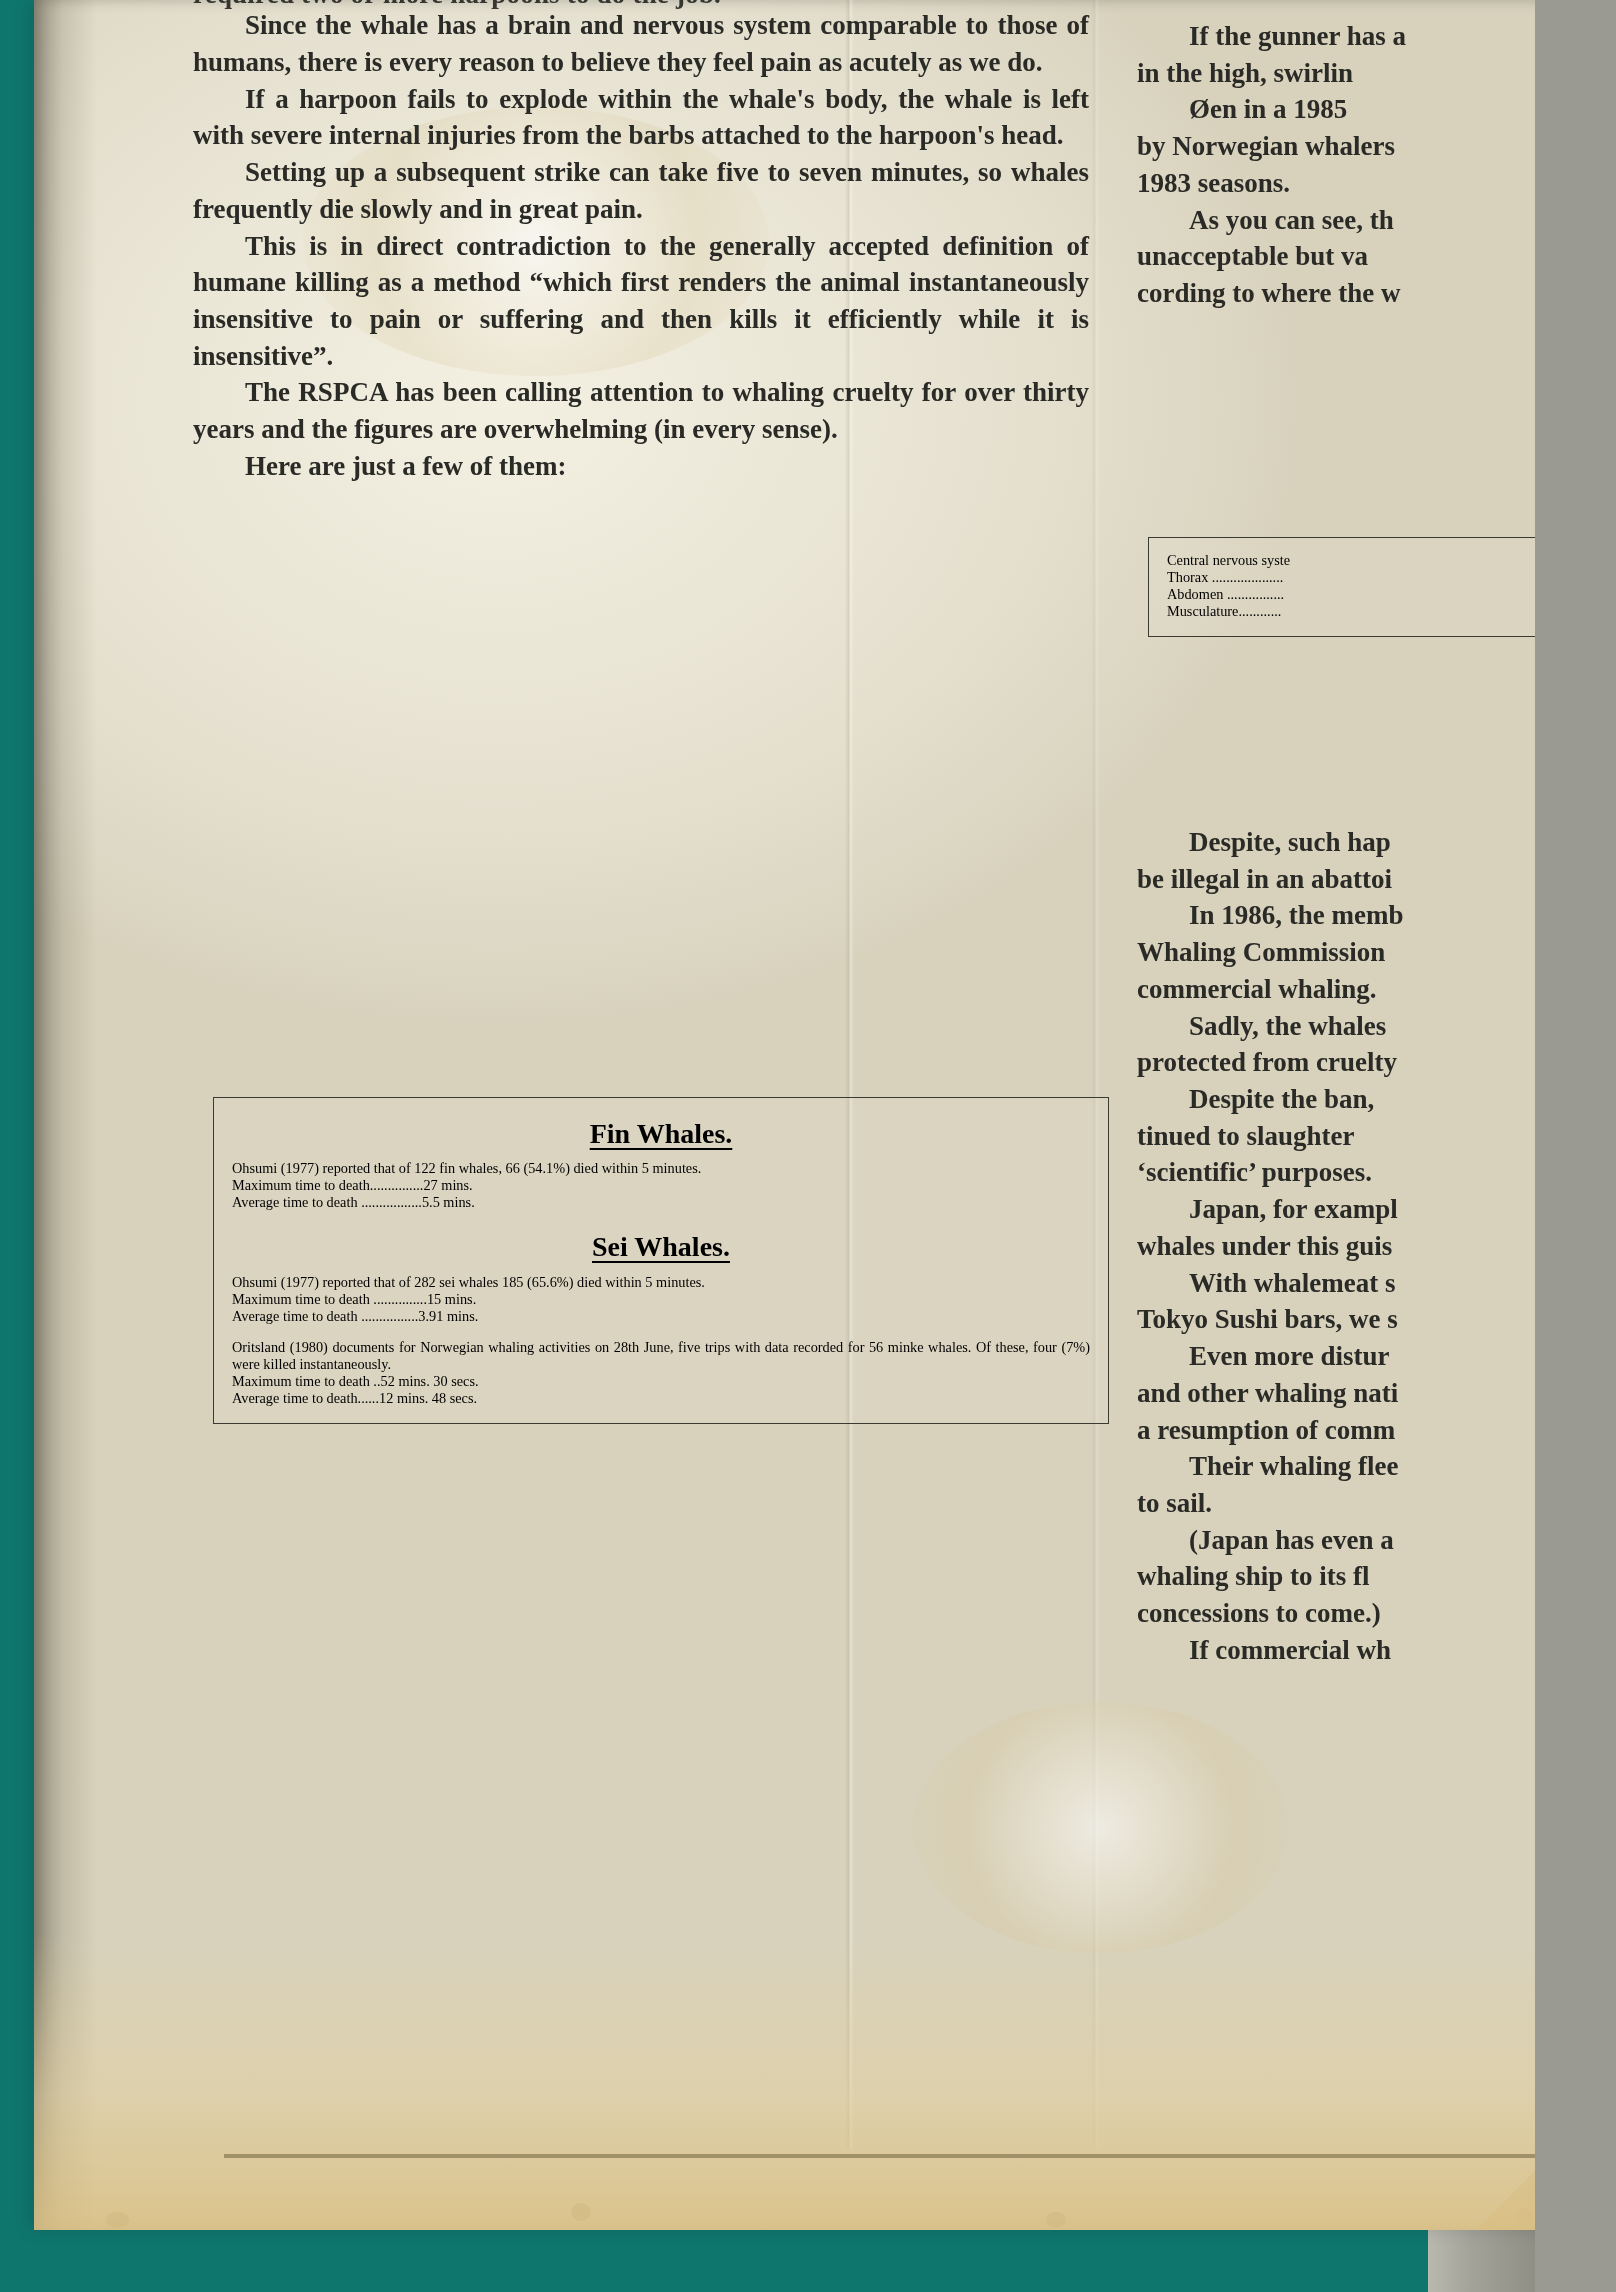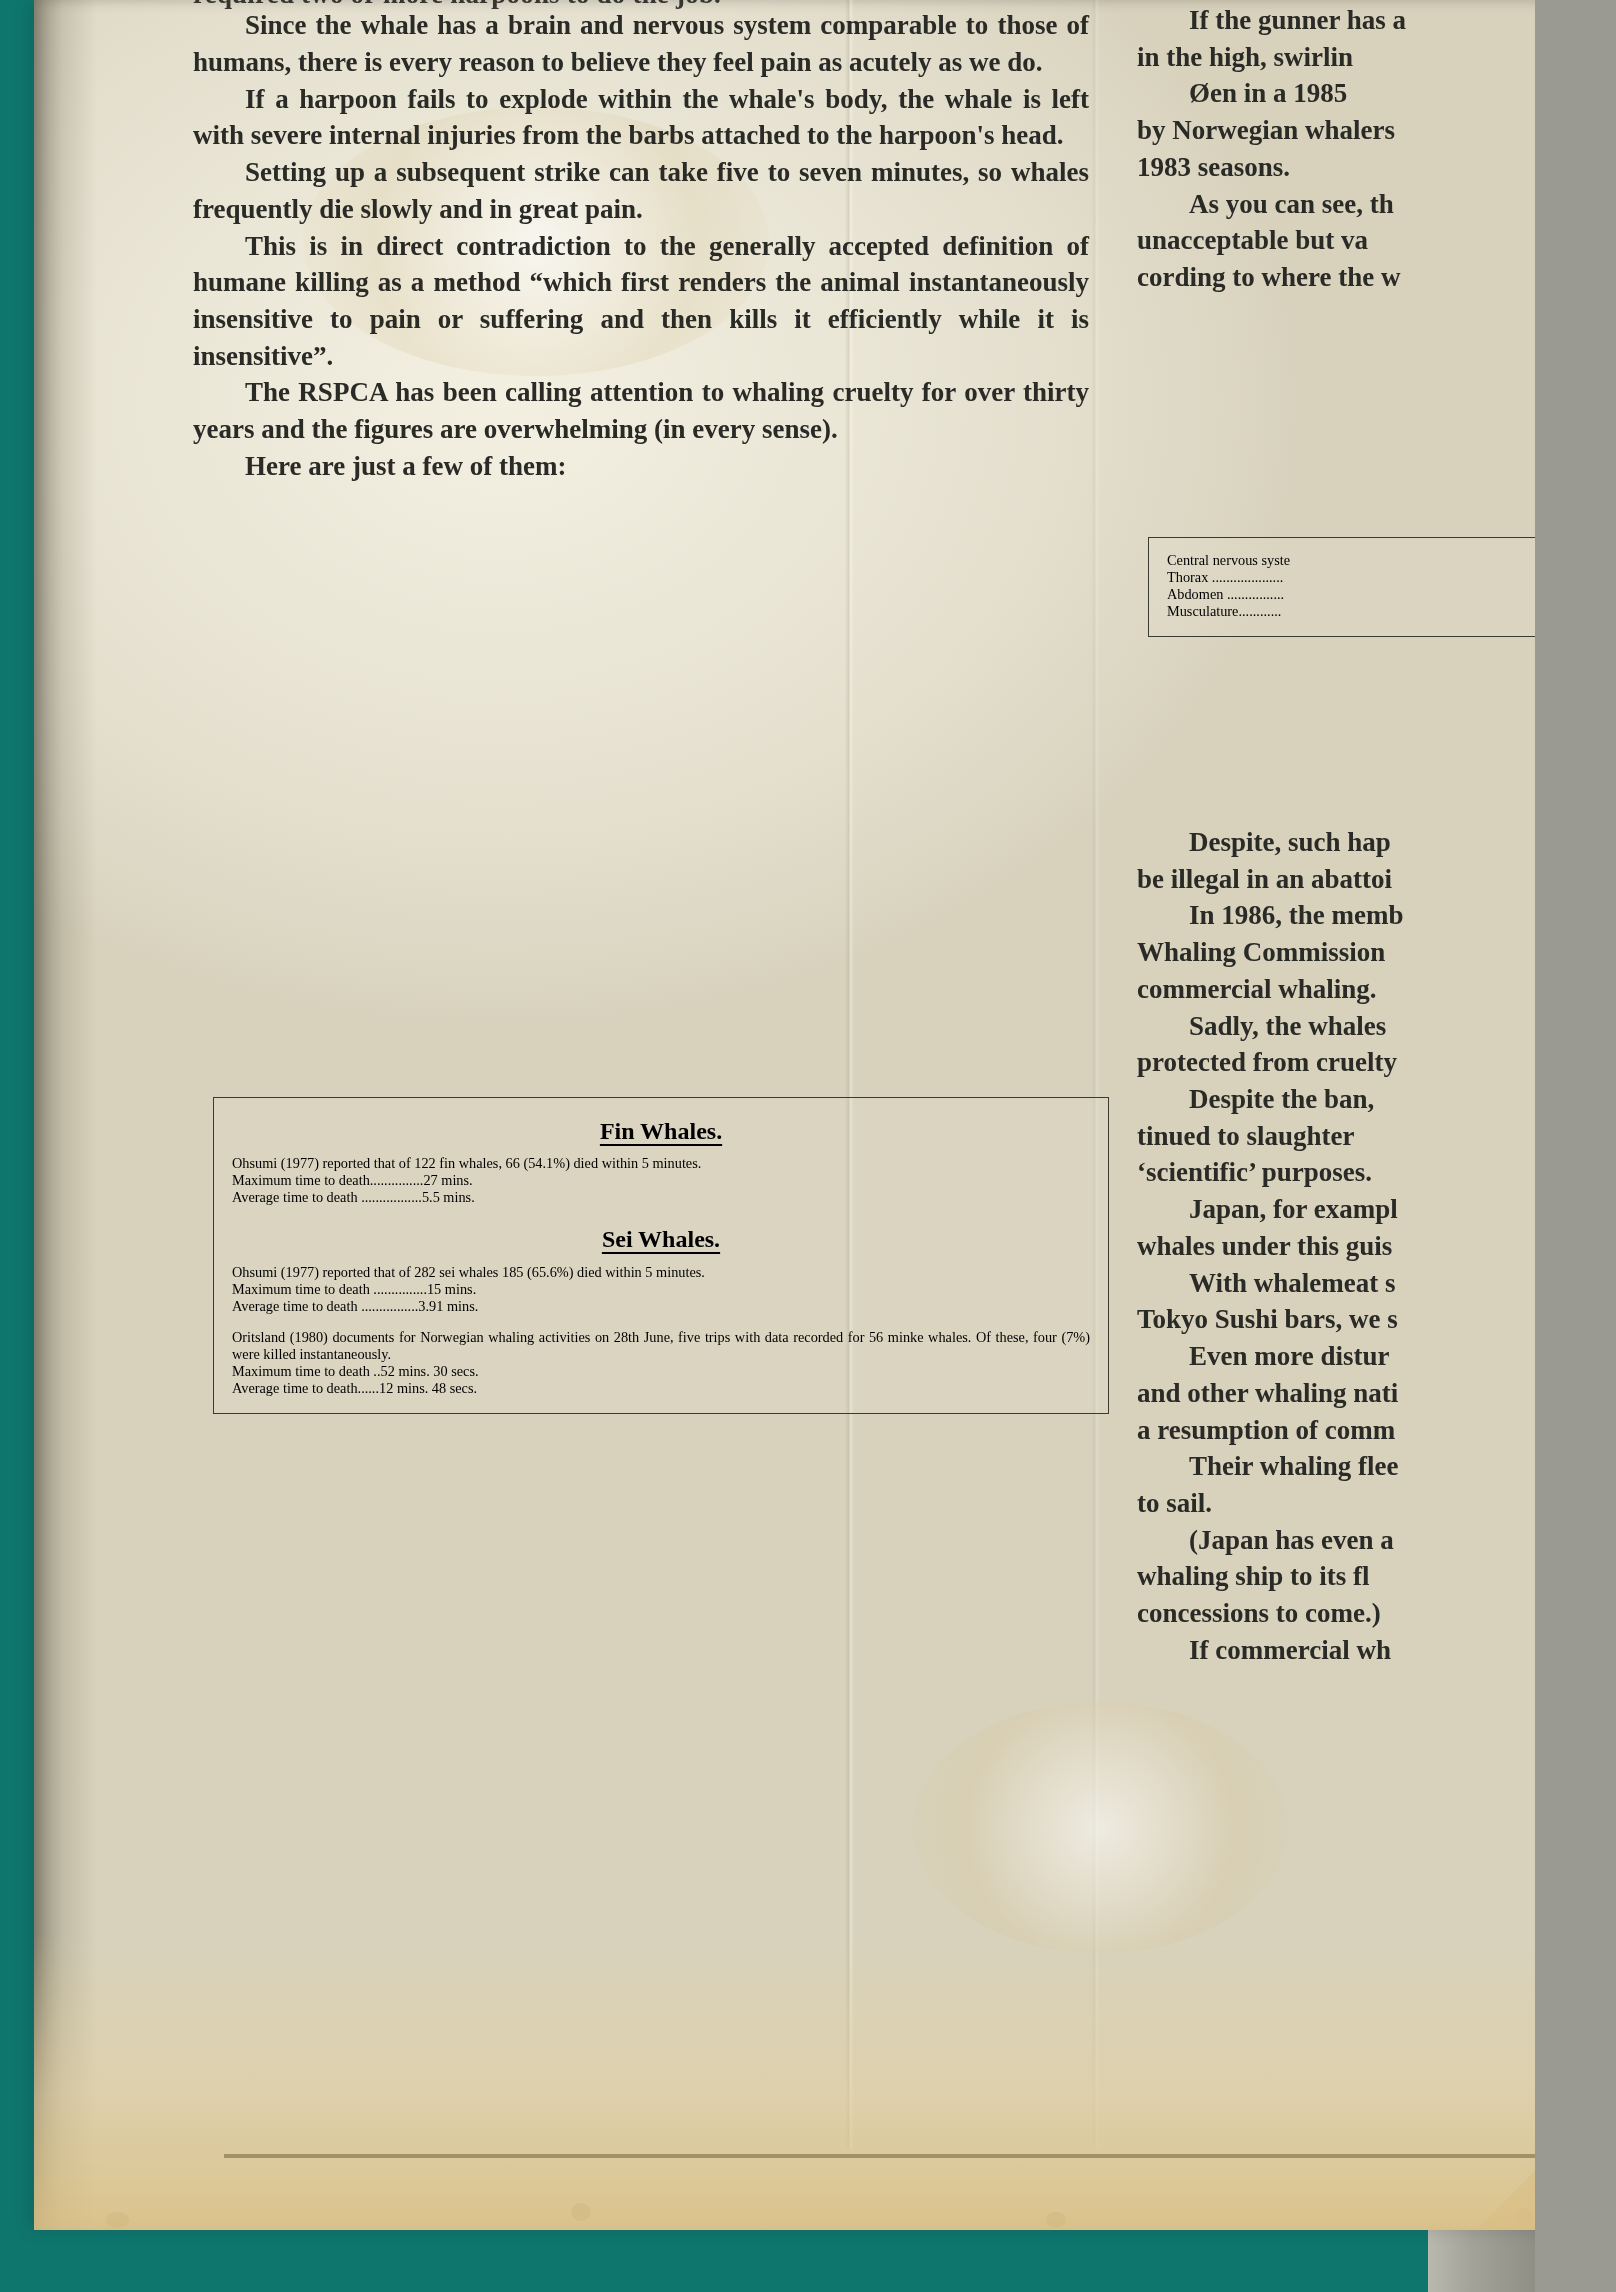--- a/index.html
+++ b/index.html
@@ -88,21 +88,21 @@
     line-height: 1.36;
     text-align: justify;
   }
   #col-left {
     left: 159px;
     top: 7.2px;
     width: 896px;
   }
   #col-right {
     left: 1103px;
-    top: 2px;
+    top: 18px;
     width: 466px;
     overflow: hidden;
   }
   .column p {
     margin: 0 0 0 0;
     text-indent: 52px;
   }
   .noindent { text-indent: 0 !important; }
 
   
@@ -125,21 +125,21 @@
 
   
   .box {
     border: 1.8px solid #3a3a33;
     padding: 14.3px 18px 16px 18px;
     background: rgba(255,255,255,0.06);
   }
   .box h3 {
     margin: 5.4px 0 10.7px 0;
     text-align: center;
-    font-size: 24px;
+    font-size: 28px;
     font-weight: bold;
     text-decoration: underline;
     text-underline-offset: 4.5px;
   }
   .box p {
     margin: 0;
     text-indent: 0;
     text-align: justify;
   }
   .box .row {

